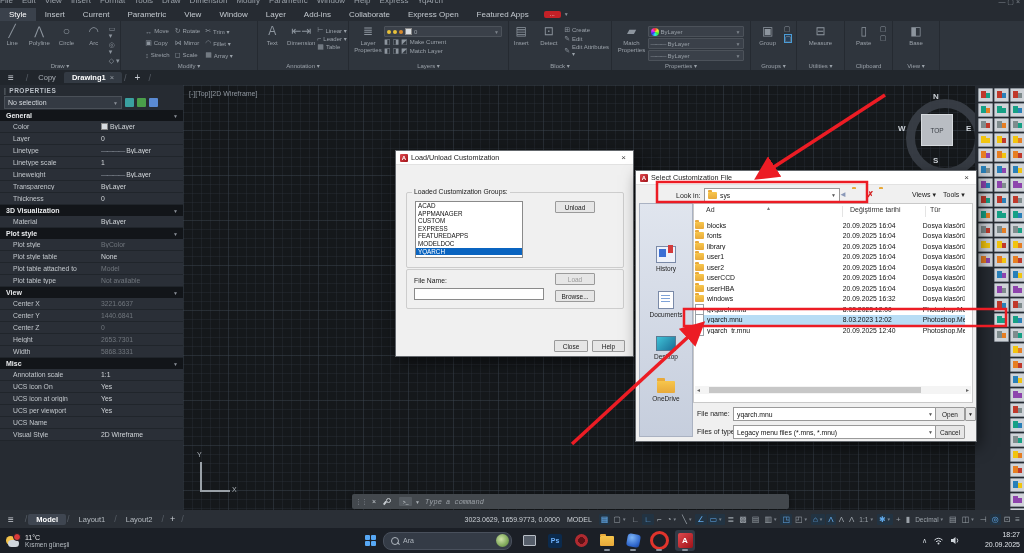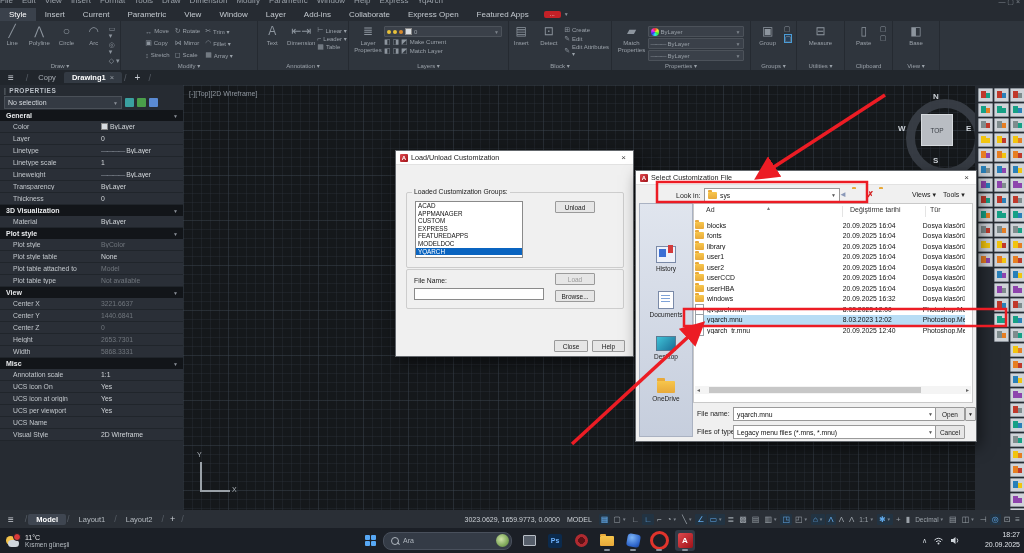--- a/index.html
+++ b/index.html
@@ -616,20 +616,28 @@
     <div class="cdir" style="left:-2px;top:31px">W</div>
     <div class="cdir" style="left:66px;top:31px">E</div>
     <div class="topface">TOP</div>
   </div>
   <div id="ucs" class="abs">
     <div class="ylab">Y</div>
     <div class="vax"></div>
       <div class="hax"></div>
     <div class="xlab">X</div>
   </div>
+  <div id="cmdbar" class="abs">
+    <span class="grip">⋮⋮</span>
+    <span class="cx">×</span>
+    <span class="wrench"></span>
+    <span class="cico">&gt;_</span>
+    <span class="ccar">▼</span>
+    <span class="ph">Type a command</span>
+  </div>
 </div>
 
 <div id="palette" class="abs">
     <div class="palcol" style="left: 3px; top: 3px;">
       <div class="palcell">
         <i style="left: 2px; top: 2px; width: 5px; height: 7px; background: rgb(192, 57, 43);"></i>
         <i style="left: 7px; top: 4px; width: 4px; height: 5px; background: rgb(22, 160, 133);"></i>
       </div>
       <div class="palcell">
         <i style="left: 2px; top: 2px; width: 5px; height: 7px; background: rgb(22, 160, 133);"></i>

